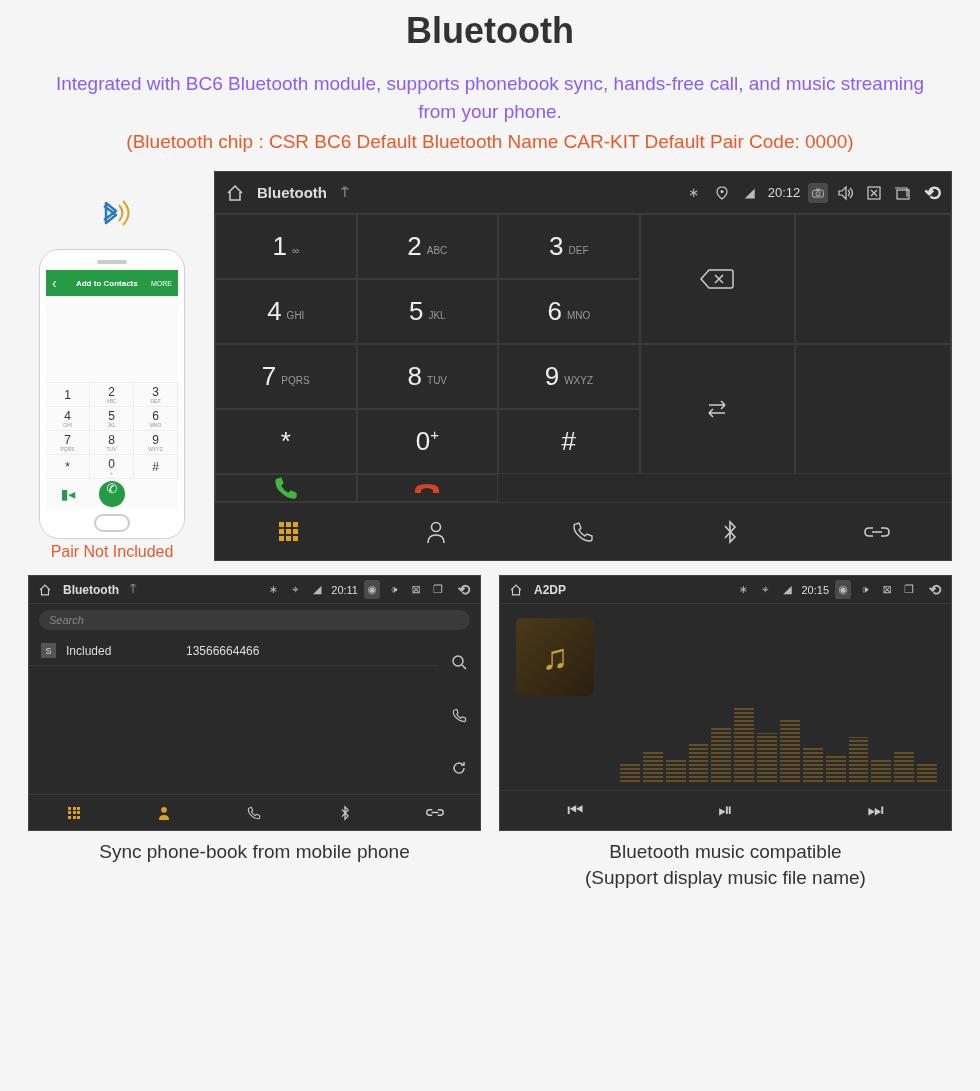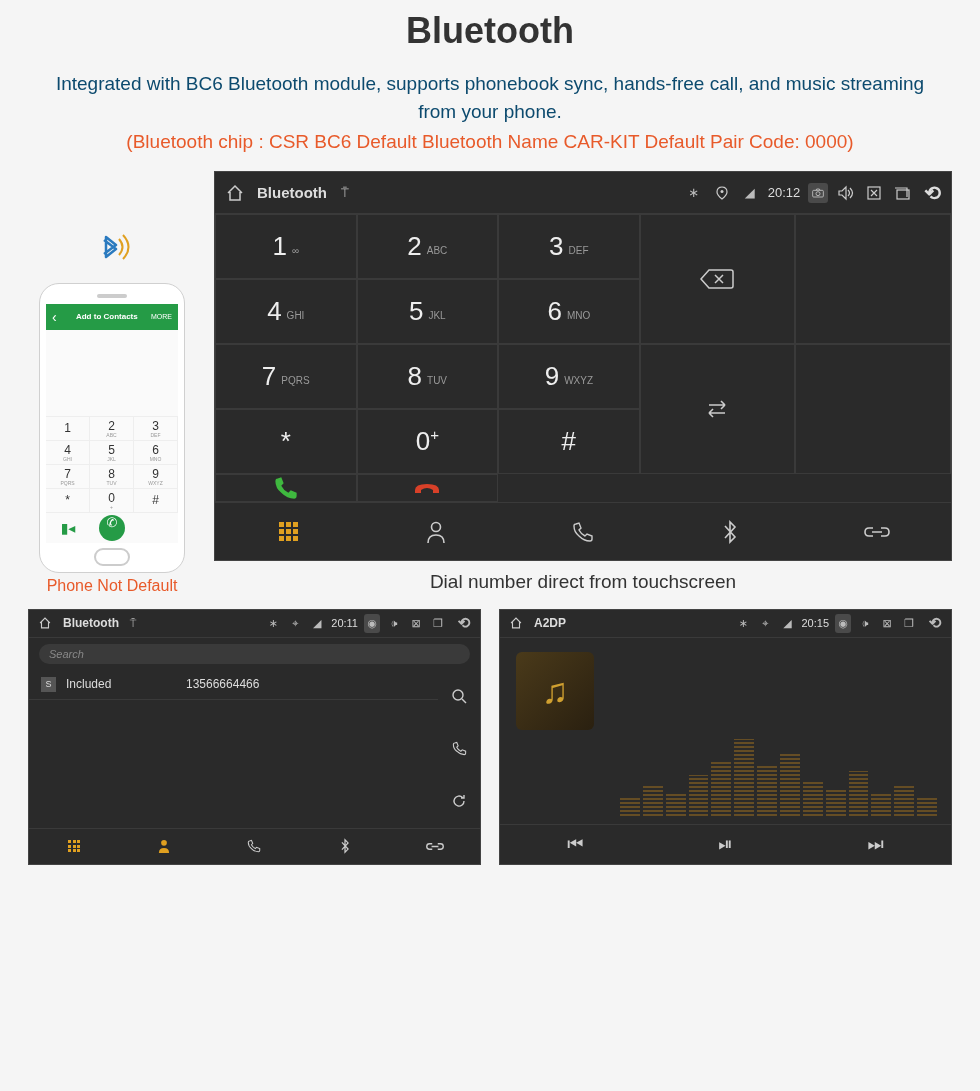--- a/index.html
+++ b/index.html
@@ -1,20 +1,20 @@
 <!DOCTYPE html>
 <html><head>
 <meta charset="utf-8">
 <style>
 * { margin:0; padding:0; box-sizing:border-box; font-family:Arial,Helvetica,sans-serif; }
 body { background:#f5f5f5; width:980px; height:1091px; overflow:hidden; }
 
 .page-header { text-align:center; padding:10px 40px 12px; }
 .page-title { font-size:36px; font-weight:bold; color:#333; margin-bottom:18px; }
-.page-desc { font-size:19px; color:#0c4a6e; line-height:1.45; margin-bottom:6px; }
+.page-desc { font-size:19px; color:#8b5cf6; line-height:1.45; margin-bottom:6px; }
 .page-specs { font-size:19px; color:#e85a2a; }
 
 .main-row { display:flex; align-items:flex-end; padding:6px 28px 0; gap:18px; }
 
 .phone-col { width:168px; text-align:center; }
 .bt-icon { width:52px; height:52px; margin:0 auto 4px; }
 .phone-mock { width:146px; height:290px; background:#fff; border-radius:20px; border:1px solid #d0d0d0; margin:0 auto; padding:6px; display:flex; flex-direction:column; }
 .phone-speaker { width:30px; height:4px; background:#ccc; border-radius:2px; margin:4px auto 6px; }
 .phone-screen { flex:1; background:#fafafa; display:flex; flex-direction:column; font-size:9px; }
 .p-top { background:#259b46; height:26px; display:flex; align-items:center; padding:0 6px; color:#fff; }
@@ -166,21 +166,21 @@
         <div class="p-bot">
           <div class="p-video">▮◂</div>
           <div>
               <div class="p-call">✆</div>
             </div>
           <div></div>
         </div>
       </div>
       <div class="phone-home"></div>
     </div>
-    <div class="phone-label">Phone Not Default</div>
+    <div class="phone-label">Pair Not Included</div>
   </div>
 
   <div class="dial-col">
     <div class="dial-screen">
       <div class="statusbar">
         <span class="sb-ico">
             <svg width="20" height="20" viewBox="0 0 20 20">
               <path d="M3 10 L10 3 L17 10 M5 9 V17 H15 V9" fill="none" stroke="#ccc" stroke-width="1.5"></path>
             </svg>
           </span>
@@ -323,21 +323,20 @@
               <path d="M3 7 L13 18 L8 23 L8 3 L13 8 L3 19" fill="none" stroke="#ccc" stroke-width="1.6"></path>
             </svg>
           </div>
         <div class="bn">
             <svg width="26" height="16" viewBox="0 0 26 16">
               <path d="M9 4 H5 Q1 4 1 8 Q1 12 5 12 H9 M17 4 H21 Q25 4 25 8 Q25 12 21 12 H17 M8 8 H18" fill="none" stroke="#ccc" stroke-width="1.6"></path>
             </svg>
           </div>
       </div>
     </div>
-    <div class="caption">Dial number direct from touchscreen</div>
   </div>
 </div>
 
 <div class="secondary-row">
 
   <div class="sec-col">
     <div class="sec-screen">
       <div class="statusbar small">
         <span class="sb-ico sm">
             <svg width="14" height="14" viewBox="0 0 20 20">
@@ -420,21 +419,21 @@
             </svg>
           </div>
         <div class="bn sm">
             <svg width="18" height="11" viewBox="0 0 26 16">
               <path d="M9 4 H5 Q1 4 1 8 Q1 12 5 12 H9 M17 4 H21 Q25 4 25 8 Q25 12 21 12 H17 M8 8 H18" fill="none" stroke="#ccc" stroke-width="2"></path>
             </svg>
           </div>
       </div>
     </div>
     <div class="caption">
-      <br>
+      <span>Sync phone-book from mobile phone</span><br>
     </div>
   </div>
 
   <div class="sec-col">
     <div class="sec-screen">
       <div class="statusbar small">
         <span class="sb-ico sm">
             <svg width="14" height="14" viewBox="0 0 20 20">
               <path d="M3 10 L10 3 L17 10 M5 9 V17 H15 V9" fill="none" stroke="#ccc" stroke-width="1.6"></path>
             </svg>
@@ -471,14 +470,17 @@
             <span style="height: 35%;"></span>
             <span style="height: 20%;"></span>
           </div>
       </div>
       <div class="player">
         <div>⏮</div>
         <div>⏯</div>
         <div>⏭</div>
       </div>
     </div>
+    <div class="caption">
+      <span>Bluetooth music compatible</span><br><span>(Support display music file name)</span>
+    </div>
   </div>
 </div>
 
 </body></html>

